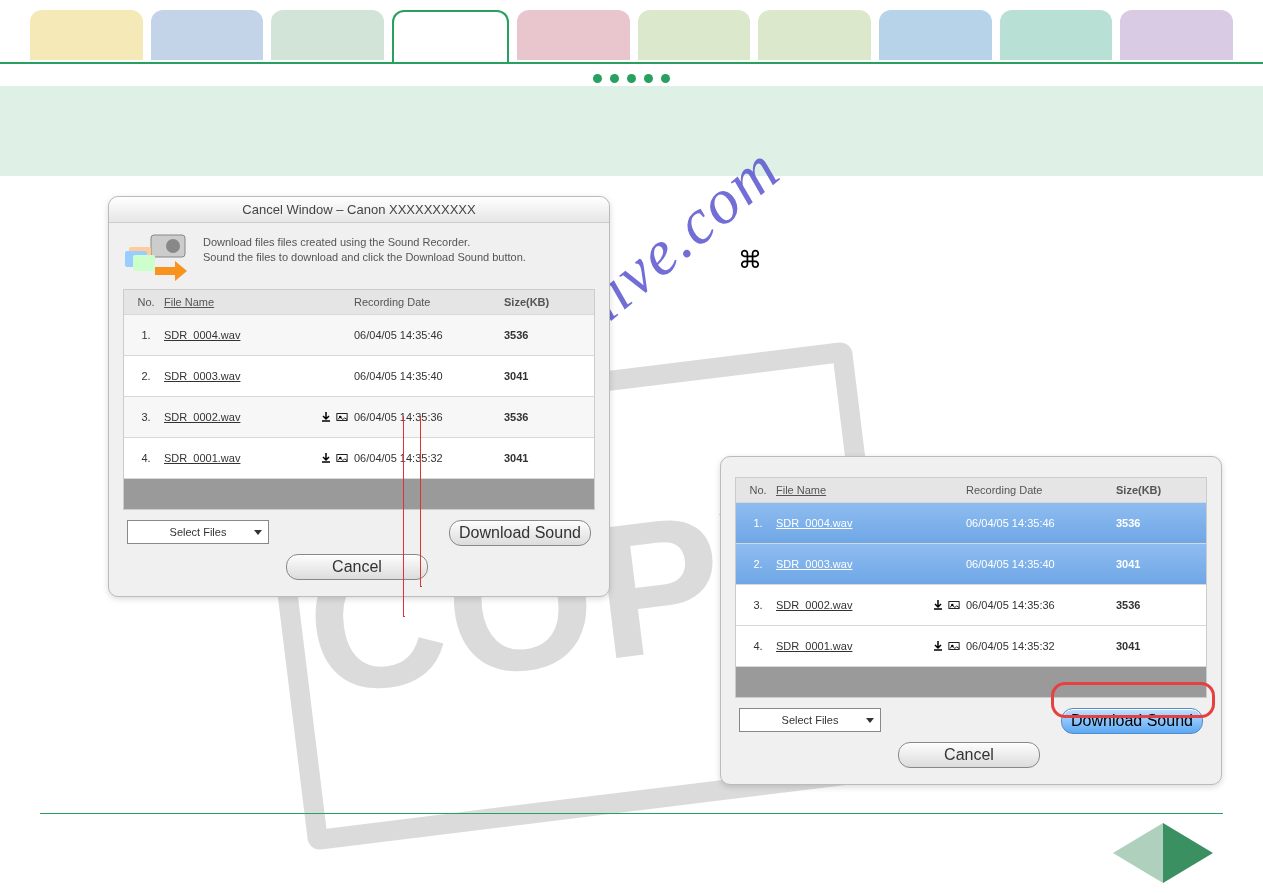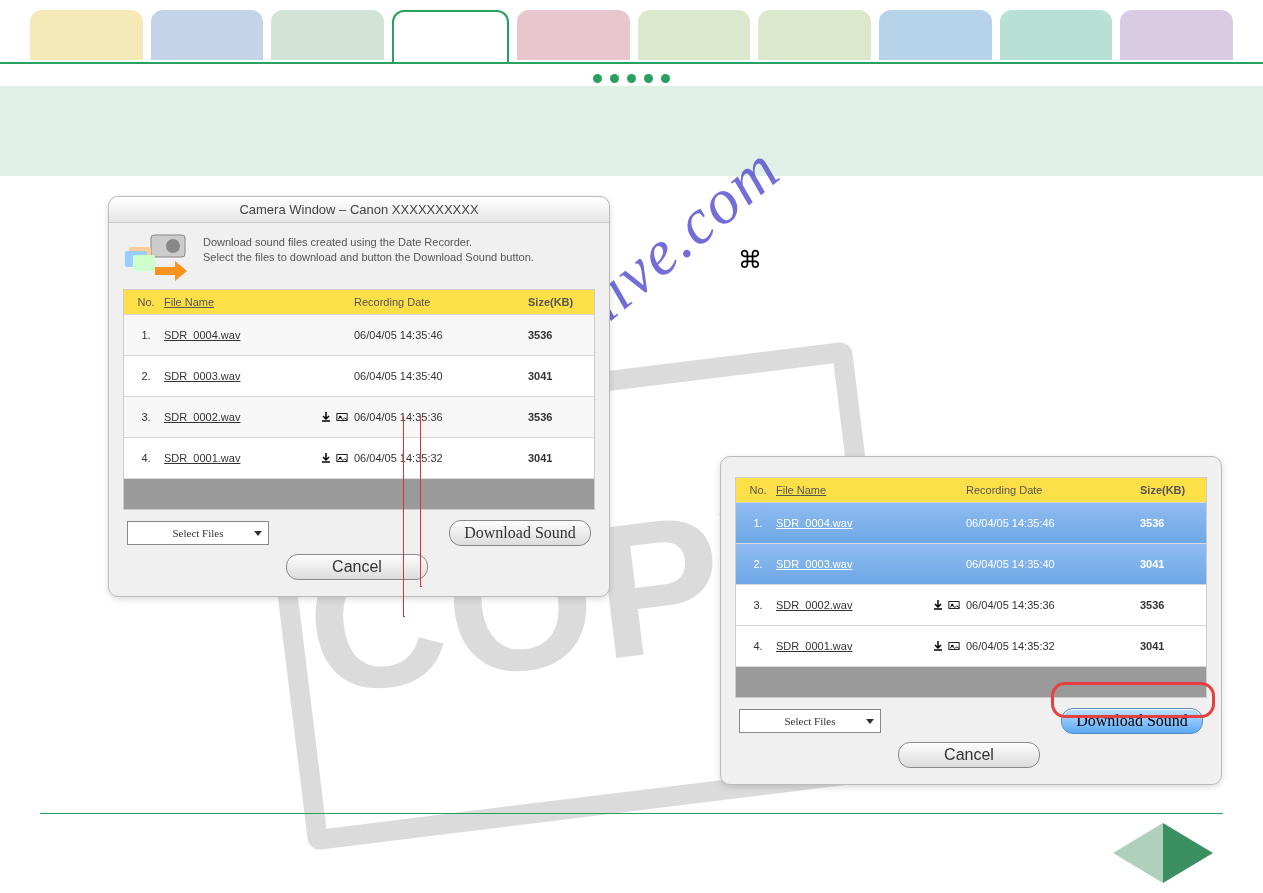--- a/index.html
+++ b/index.html
@@ -134,42 +134,41 @@
     background: #fff;
     border: 1px solid #ccc;
   }
   .thead, .trow {
     display: flex;
     align-items: center;
     padding: 6px 4px;
     border-bottom: 1px solid #d8d8d8;
     font-size: 11px;
   }
-  .thead { background: #fde047; color: #555; font-weight: normal; }
+  .thead { background: #e5e5e5; color: #555; font-weight: normal; }
   .trow { min-height: 28px; }
   .trow.alt { background: #f7f7f7; }
   .trow.sel { background: linear-gradient(#8fbcf0,#6ea7e6); color: #fff; }
   .c-no { width: 36px; text-align: center; }
   .c-fn { width: 150px; text-decoration: underline; }
   .c-ic { width: 40px; display: flex; gap: 4px; justify-content: center; }
-  .c-dt { width: 174px; }
+  .c-dt { width: 150px; }
   .c-sz { width: 60px; font-weight: bold; }
   .icon-dl, .icon-card {
     display: inline-block;
     width: 12px;
     height: 12px;
   }
   .icon-dl svg, .icon-card svg { width: 12px; height: 12px; }
   .blank-row { height: 30px; background: #9a9a9a; }
   .actions {
     display: flex;
     justify-content: space-between;
-    align-items: center;
+    align-items: flex-start;
     padding: 10px 4px 0 4px;
-    font-family: Liberation Serif, serif;
   }
   .select-files {
     width: 140px;
     height: 22px;
     border: 1px solid #888;
     background: #fff;
     font-size: 11px;
     text-align: center;
     position: relative;
     display: flex;
@@ -277,36 +276,36 @@
 
 <div class="page-area">
 
   <div class="watermark-copy">
     <div class="txt">COPY</div>
   </div>
   <div class="watermark-site">manualshive.com</div>
   <div class="cmd-symbol">⌘</div>
 
   <div class="dialog left">
-    <div class="titlebar">Camera Window – Canon XXXXXXXXXX</div>
+    <div class="titlebar">Cancel Window – Canon XXXXXXXXXX</div>
     <div class="dlg-body">
       <div class="intro">
         <div class="iconwrap">
           <svg viewBox="0 0 70 48">
             <rect x="28" y="2" width="34" height="22" rx="3" fill="#ccc" stroke="#888"></rect>
             <circle cx="50" cy="13" r="7" fill="#888"></circle>
             <rect x="6" y="14" width="22" height="16" rx="2" fill="#fc9"></rect>
             <rect x="2" y="18" width="22" height="16" rx="2" fill="#9cf"></rect>
             <rect x="10" y="22" width="22" height="16" rx="2" fill="#cfc"></rect>
             <path d="M32 34 L52 34 L52 28 L64 38 L52 48 L52 42 L32 42 Z" fill="#f7931e"></path>
           </svg>
         </div>
         <div class="txt">
-          <div>Download sound files created using the Date Recorder.</div>
-          <div>Select the files to download and button the Download Sound button.</div>
+          <div>Download files files created using the Sound Recorder.</div>
+          <div>Sound the files to download and click the Download Sound button.</div>
         </div>
       </div>
 
       <div class="table">
         <div class="thead">
           <div class="c-no">No.</div>
           <div class="c-fn">File Name</div>
           <div class="c-ic"></div>
           <div class="c-dt">Recording Date</div>
           <div class="c-sz">Size(KB)</div>

